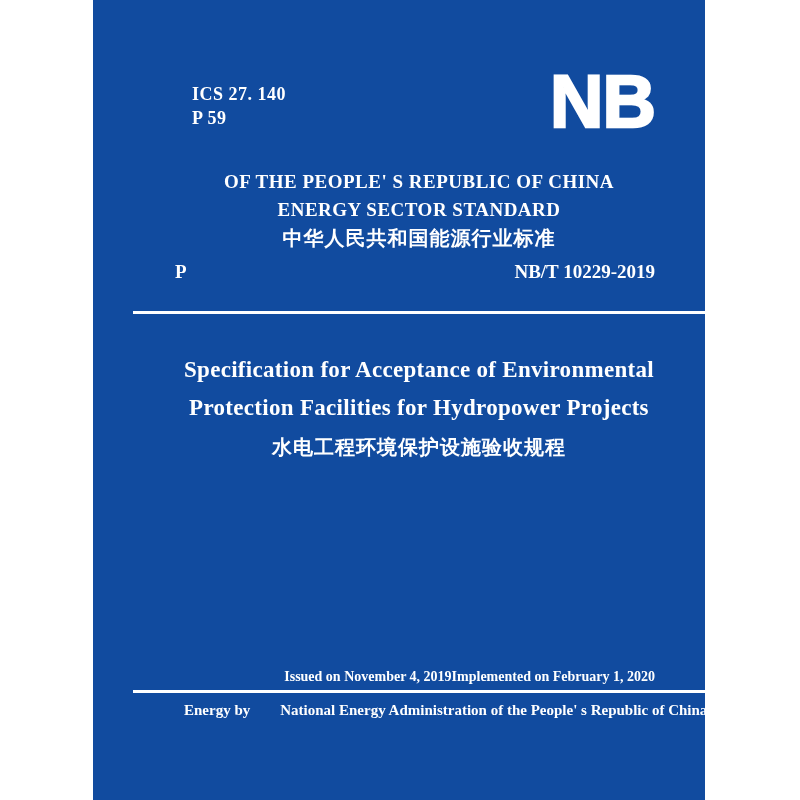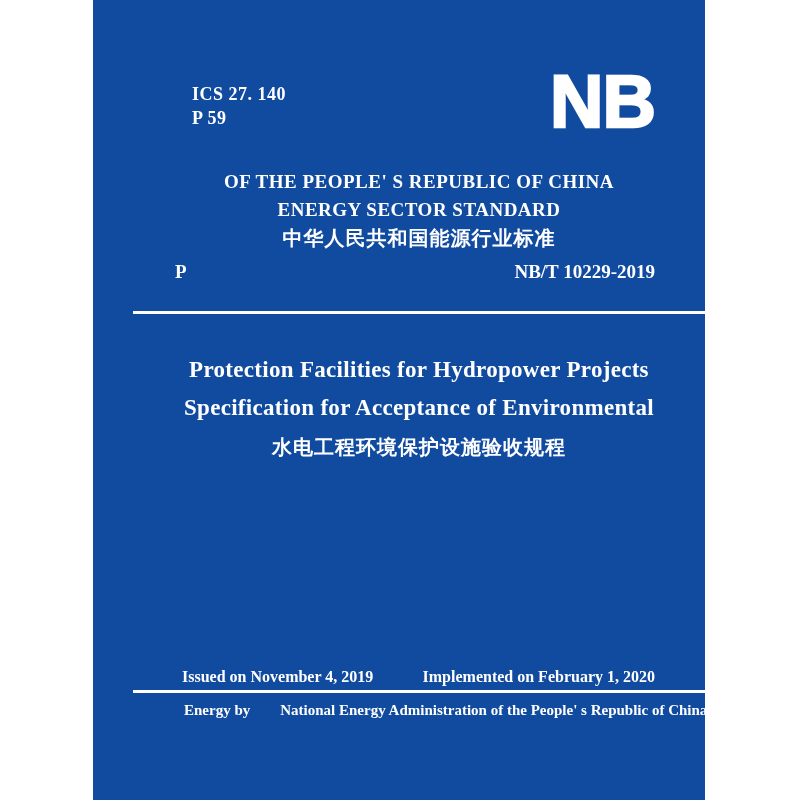--- a/index.html
+++ b/index.html
@@ -77,25 +77,25 @@
     font-size: 23px; font-weight: bold;
     line-height: 38px; letter-spacing: 0.3px;
   }
   .t-zh {
     font-size: 20px; font-weight: bold;
     line-height: 40px; letter-spacing: 1px;
     font-family: "Liberation Serif", "DejaVu Sans", serif;
   }
   .issue-row {
     position: absolute;
-    left: 0; right: 0; top: 666px;
+    left: 12px; right: 0; top: 666px;
     padding: 0 50px 0 49px;
     box-sizing: border-box;
-    display: flex; justify-content: space-between;
-    font-size: 16px; font-weight: bold; line-height: 21px;
+    display: flex; justify-content: flex-end;
+    font-size: 14px; font-weight: bold; line-height: 21px;
   }
   .issuer-row {
     position: absolute;
     left: 51px; right: 20px; top: 700px;
     display: flex; gap: 30px;
     font-size: 15px; font-weight: bold; line-height: 21px;
     white-space: nowrap;
   }
 </style>
 </head>
@@ -118,22 +118,22 @@
     </div>
 
     <div class="class-row">
       <span>P</span>
       <span>NB/T 10229-2019</span>
     </div>
 
     <div class="rule rule1"></div>
 
     <div class="title-block">
+      <div class="t-en">Specification for Acceptance of Environmental</div>
       <div class="t-en">Protection Facilities for Hydropower Projects</div>
-      <div class="t-en">Specification for Acceptance of Environmental</div>
       <div class="t-zh">水电工程环境保护设施验收规程</div>
     </div>
 
     <div class="issue-row">
       <span>Issued on November 4, 2019</span>
       <span>Implemented on February 1, 2020</span>
     </div>
 
     <div class="rule rule2"></div>
 

